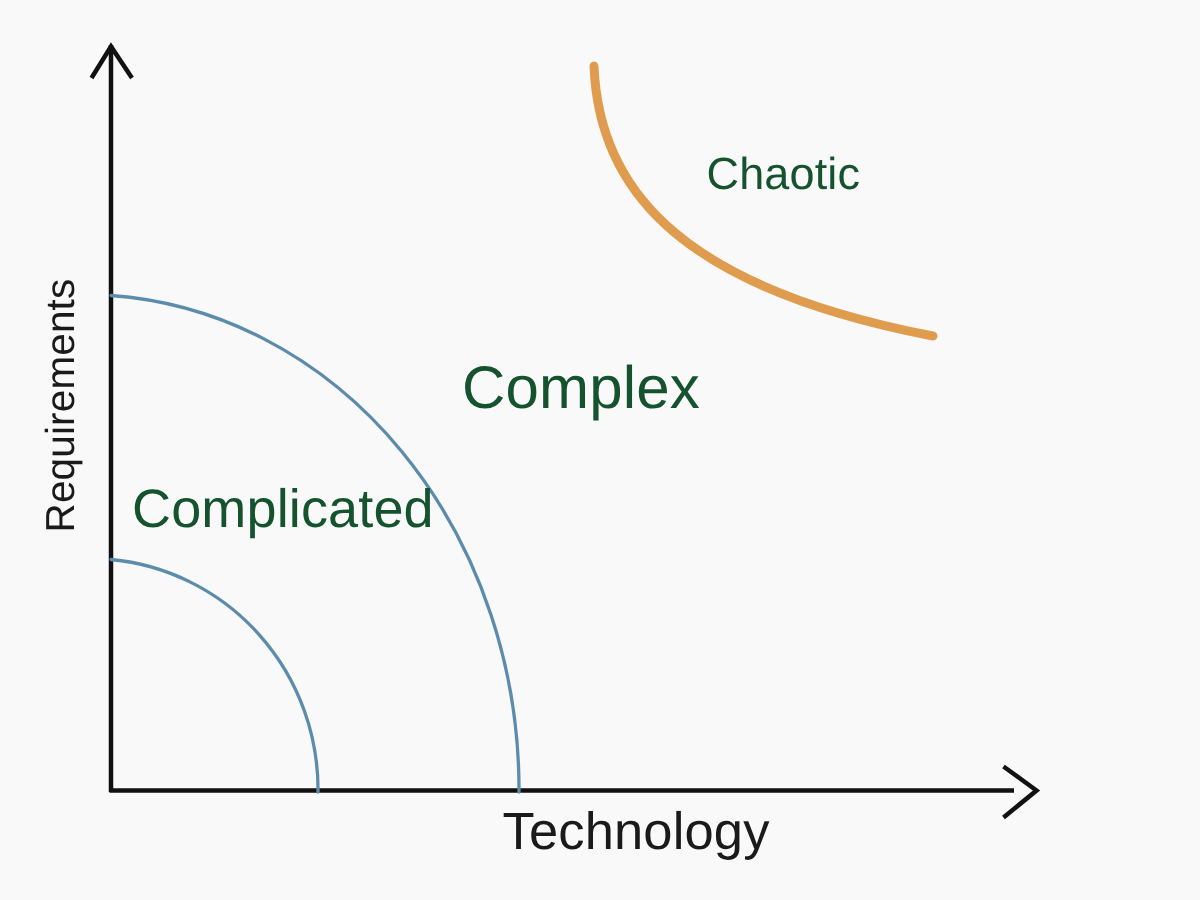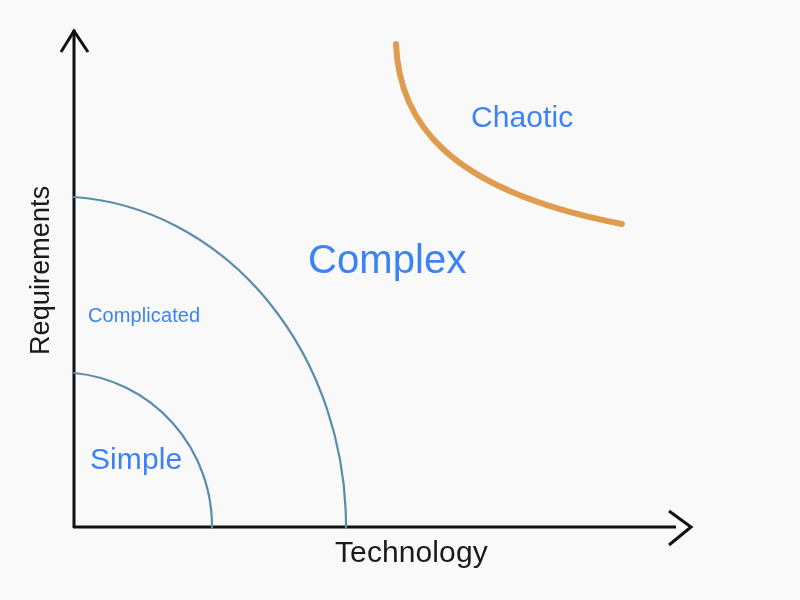--- a/index.html
+++ b/index.html
@@ -20,21 +20,21 @@
   }
   #diagram-svg {
     position: absolute;
     left: 0;
     top: 0;
     width: 800px;
     height: 600px;
   }
   .zone-label {
     position: absolute;
-    color: #3b82f6;
+    color: #14532d;
     font-family: "Liberation Sans", sans-serif;
     font-weight: 400;
     white-space: nowrap;
     line-height: 1;
     letter-spacing: 0.1px;
   }
   .axis-label {
     position: absolute;
     color: #1a1a1a;
     font-family: "Liberation Sans", sans-serif;
@@ -43,37 +43,37 @@
     line-height: 1;
     letter-spacing: 0.1px;
   }
   #label-simple {
     left: 90px;
     top: 444px;
     font-size: 30px;
   }
   #label-complicated {
     left: 88px;
-    top: 305px;
-    font-size: 20px;
+    top: 321px;
+    font-size: 36px;
   }
   #label-complex {
     left: 308px;
     top: 239px;
     font-size: 40px;
   }
   #label-chaotic {
     left: 471px;
     top: 102px;
     font-size: 30px;
   }
   #label-technology {
     left: 335px;
     top: 537px;
-    font-size: 30px;
+    font-size: 35px;
   }
   #label-requirements {
     left: 27px;
     top: 171px;
     font-size: 27px;
     transform-origin: 0 0;
     transform: rotate(-90deg) translate(-184px, 0);
   }
 </style>
 </head>
@@ -92,21 +92,20 @@
     <polyline points="669,511 691,527 669,545" fill="none" stroke="#111111" stroke-width="3" stroke-linecap="butt" stroke-linejoin="miter"></polyline>
 
     <path d="M 74 373 A 152 154 0 0 1 212 528" fill="none" stroke="#5b8cab" stroke-width="2.2" stroke-linecap="round"></path>
 
     <path d="M 74 197 A 290 330 0 0 1 346 528" fill="none" stroke="#5b8cab" stroke-width="2.2" stroke-linecap="round"></path>
 
     <path d="M 396 44 C 399 120 445 190 622 224" fill="none" stroke="#e09c4e" stroke-width="6" stroke-linecap="round"></path>
 
   </svg>
 
-  <div class="zone-label" id="label-simple">Simple</div>
 
   <div class="zone-label" id="label-complicated">Complicated</div>
 
   <div class="zone-label" id="label-complex">Complex</div>
 
   <div class="zone-label" id="label-chaotic">Chaotic</div>
 
   <div class="axis-label" id="label-technology">Technology</div>
 
   <div class="axis-label" id="label-requirements">Requirements</div>

